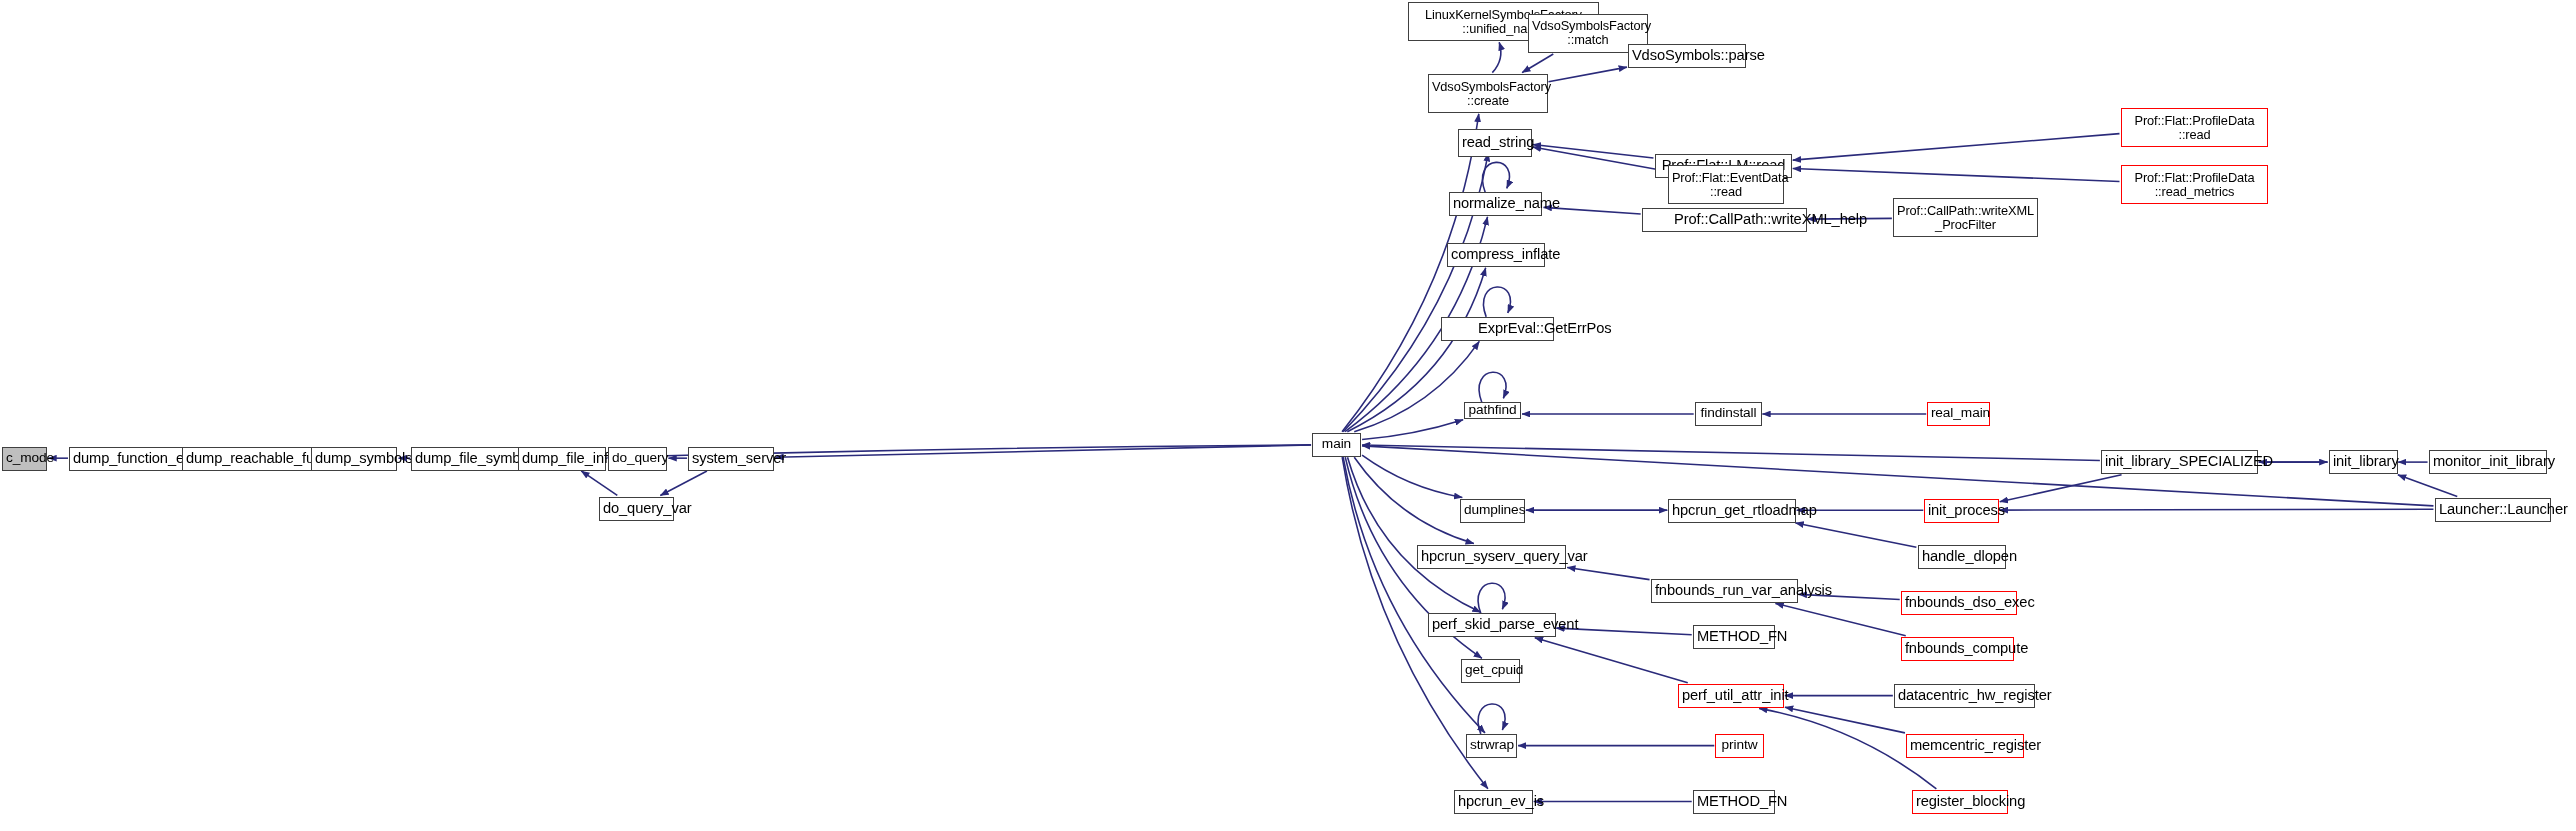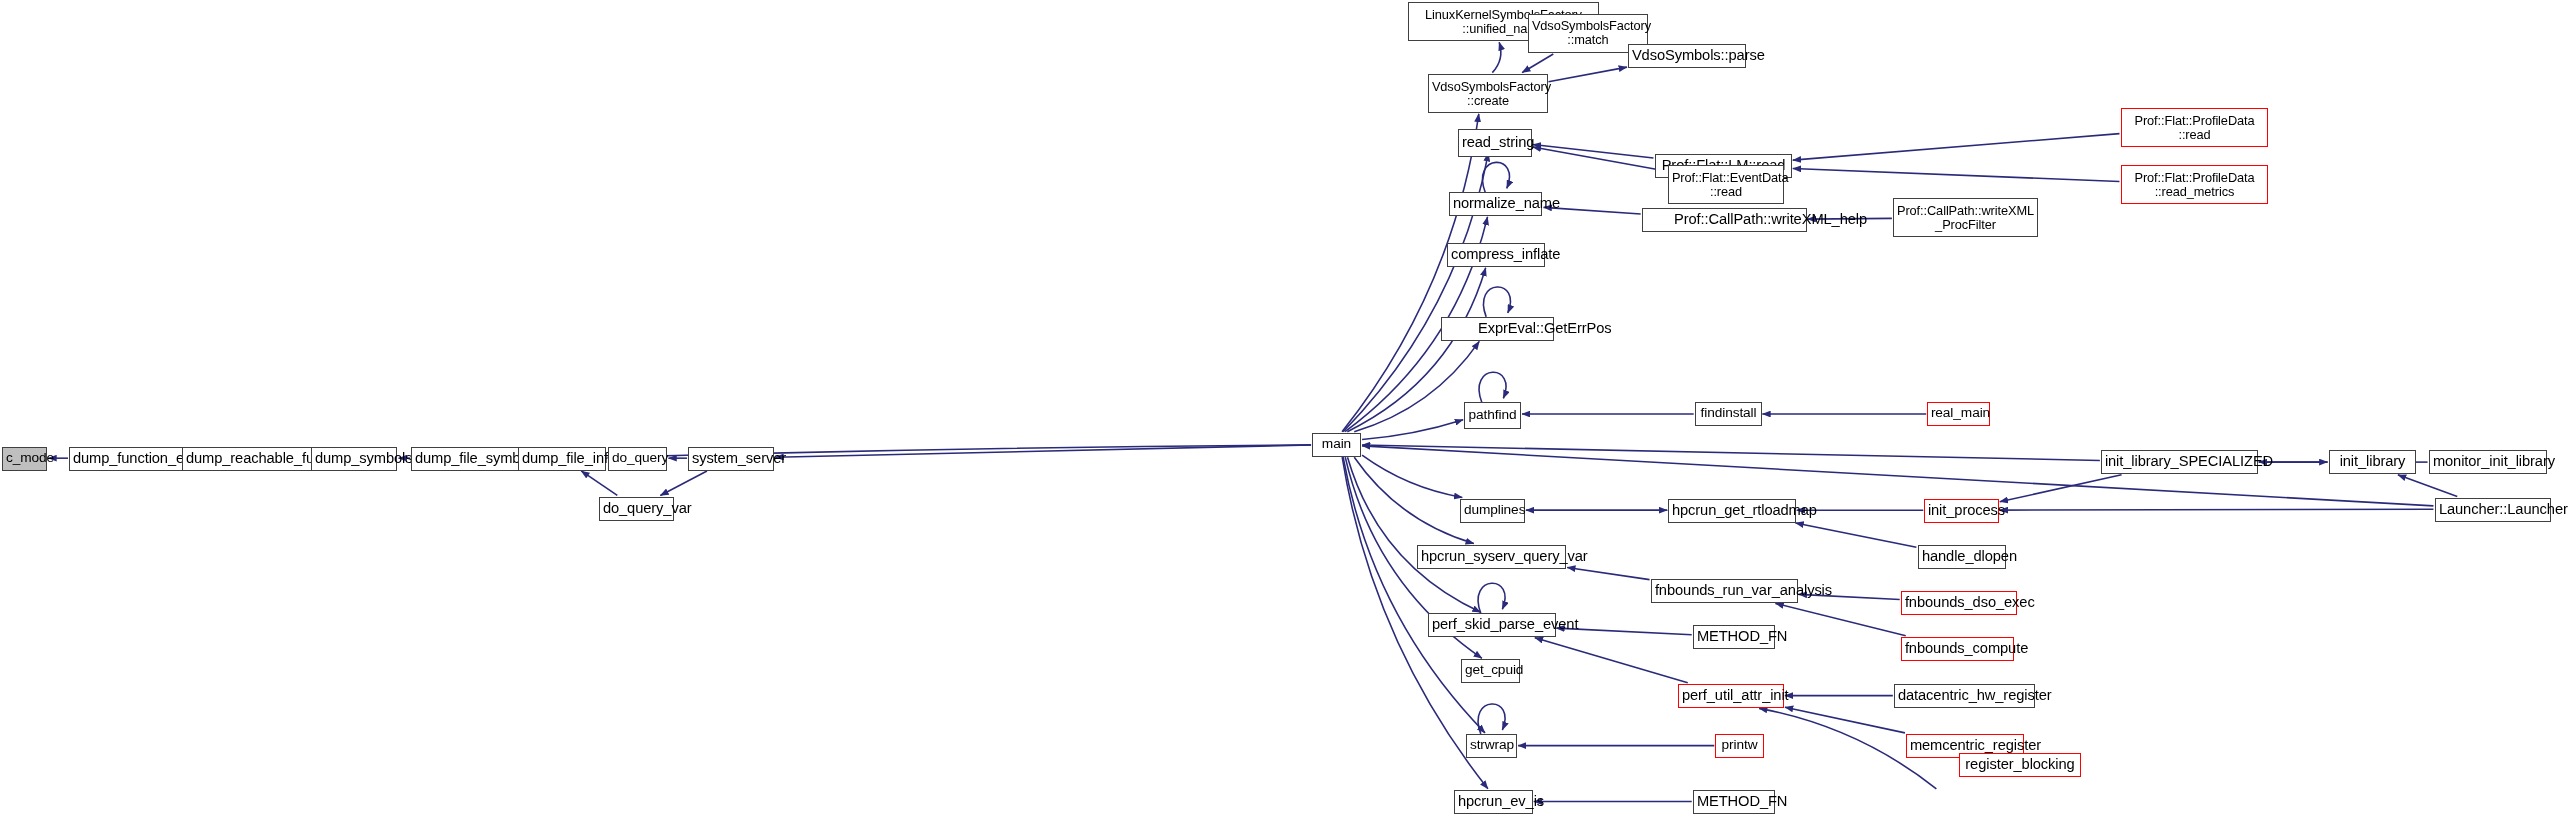--- a/index.html
+++ b/index.html
@@ -154,41 +154,41 @@
       <div class="node red" style="left: 2121px; top: 108px; width: 147px; height: 39px; font-size: 12.8px;"><span class="node-label">Prof::Flat::ProfileData
 ::read</span></div>
       <div class="node red" style="left: 2121px; top: 165px; width: 147px; height: 39px; font-size: 12.8px;"><span class="node-label">Prof::Flat::ProfileData
 ::read_metrics</span></div>
       <div class="node" style="left: 1449px; top: 192px; width: 93px; height: 23.6px;"><span class="node-label">normalize_name</span></div>
       <div class="node" style="left: 1642px; top: 208px; width: 165px; height: 23.6px; padding-left: 31px;"><span class="node-label">Prof::CallPath::writeXML_help</span></div>
       <div class="node" style="left: 1893px; top: 198px; width: 145px; height: 39px; font-size: 12.8px;"><span class="node-label">Prof::CallPath::writeXML
 _ProcFilter</span></div>
       <div class="node" style="left: 1447px; top: 243px; width: 98px; height: 23.6px;"><span class="node-label">compress_inflate</span></div>
       <div class="node" style="left: 1441px; top: 317px; width: 113px; height: 23.6px; padding-left: 36px;"><span class="node-label">ExprEval::GetErrPos</span></div>
-      <div class="node" style="left: 1464px; top: 402px; width: 57px; height: 27px; font-size: 13.7px;"><span class="node-label">pathfind</span></div>
+      <div class="node" style="left: 1464px; top: 402px; width: 57px; height: 17px; font-size: 13.7px;"><span class="node-label">pathfind</span></div>
       <div class="node" style="left: 1695px; top: 402px; width: 67px; height: 23.6px; font-size: 13.7px;"><span class="node-label">findinstall</span></div>
       <div class="node red" style="left: 1927px; top: 402px; width: 63px; height: 23.6px; font-size: 13.7px;"><span class="node-label">real_main</span></div>
       <div class="node" style="left: 2101px; top: 450px; width: 157px; height: 23.6px;"><span class="node-label">init_library_SPECIALIZED</span></div>
-      <div class="node" style="left: 2329px; top: 450px; width: 87px; height: 23.6px;"><span class="node-label">init_library</span></div>
+      <div class="node" style="left: 2329px; top: 450px; width: 69px; height: 23.6px;"><span class="node-label">init_library</span></div>
       <div class="node" style="left: 2429px; top: 450px; width: 118px; height: 23.6px;"><span class="node-label">monitor_init_library</span></div>
       <div class="node" style="left: 2435px; top: 498px; width: 116px; height: 23.6px;"><span class="node-label">Launcher::Launcher</span></div>
       <div class="node" style="left: 1460px; top: 499px; width: 65px; height: 23.6px; font-size: 13.7px;"><span class="node-label">dumplines</span></div>
       <div class="node" style="left: 1668px; top: 499px; width: 128px; height: 23.6px;"><span class="node-label">hpcrun_get_rtloadmap</span></div>
       <div class="node red" style="left: 1924px; top: 499px; width: 75px; height: 23.6px;"><span class="node-label">init_process</span></div>
       <div class="node" style="left: 1918px; top: 545px; width: 88px; height: 23.6px;"><span class="node-label">handle_dlopen</span></div>
       <div class="node" style="left: 1417px; top: 545px; width: 149px; height: 23.6px;"><span class="node-label">hpcrun_syserv_query_var</span></div>
       <div class="node" style="left: 1651px; top: 579px; width: 147px; height: 23.6px;"><span class="node-label">fnbounds_run_var_analysis</span></div>
       <div class="node red" style="left: 1901px; top: 591px; width: 116px; height: 23.6px;"><span class="node-label">fnbounds_dso_exec</span></div>
       <div class="node red" style="left: 1901px; top: 637px; width: 113px; height: 23.6px;"><span class="node-label">fnbounds_compute</span></div>
       <div class="node" style="left: 1428px; top: 613px; width: 128px; height: 23.6px;"><span class="node-label">perf_skid_parse_event</span></div>
       <div class="node" style="left: 1693px; top: 625px; width: 82px; height: 23.6px;"><span class="node-label">METHOD_FN</span></div>
       <div class="node" style="left: 1461px; top: 659px; width: 59px; height: 23.6px; font-size: 13.7px;"><span class="node-label">get_cpuid</span></div>
       <div class="node red" style="left: 1678px; top: 684px; width: 106px; height: 23.6px;"><span class="node-label">perf_util_attr_init</span></div>
       <div class="node" style="left: 1894px; top: 684px; width: 141px; height: 23.6px;"><span class="node-label">datacentric_hw_register</span></div>
       <div class="node red" style="left: 1906px; top: 734px; width: 118px; height: 23.6px; text-align: center;"><span class="node-label">memcentric_register</span></div>
-      <div class="node red" style="left: 1912px; top: 753px; width: 122px; height: 23.6px; margin-left: 47px;"><span class="node-label">register_blocking</span></div>
+      <div class="node red" style="left: 1912px; top: 790px; width: 96px; height: 23.6px;"><span class="node-label">register_blocking</span></div>
       <div class="node" style="left: 1466px; top: 734px; width: 51px; height: 23.6px; font-size: 13.7px;"><span class="node-label">strwrap</span></div>
       <div class="node red" style="left: 1715px; top: 734px; width: 49px; height: 23.6px; font-size: 13.7px;"><span class="node-label">printw</span></div>
       <div class="node" style="left: 1454px; top: 790px; width: 79px; height: 23.6px;"><span class="node-label">hpcrun_ev_is</span></div>
       <div class="node" style="left: 1693px; top: 790px; width: 82px; height: 23.6px;"><span class="node-label">METHOD_FN</span></div>
     </div>
 </div>
 
 
 </body></html>

